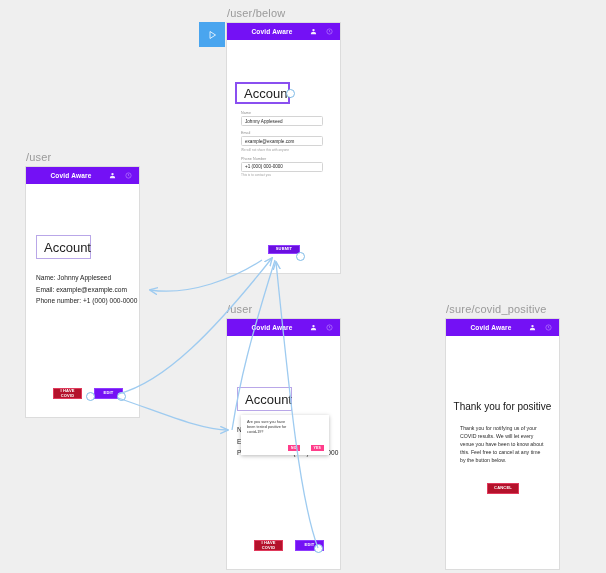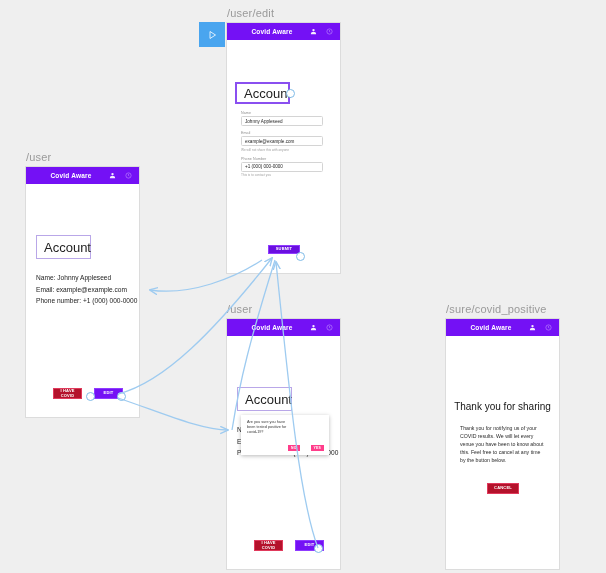--- a/index.html
+++ b/index.html
@@ -123,21 +123,21 @@
       </marker>
     </defs>
     <path d="M262,260 C235,278 190,296 150,290" fill="none" stroke="#9ecbf0" stroke-width="1.3" marker-end="url(#ah)"></path>
     <path d="M118,394 C165,382 215,330 272,258" fill="none" stroke="#9ecbf0" stroke-width="1.3" marker-end="url(#ah)"></path>
     <path d="M118,398 C160,412 200,430 228,430" fill="none" stroke="#9ecbf0" stroke-width="1.3" marker-end="url(#ah)"></path>
     <path d="M232,430 C240,380 250,340 275,260" fill="none" stroke="#9ecbf0" stroke-width="1.3"></path>
     <path d="M318,548 C300,500 290,400 276,262" fill="none" stroke="#9ecbf0" stroke-width="1.3" marker-end="url(#ah)"></path>
   </svg>
 
   <div class="artboard" style="left:226px;top:22px;">
-    <div class="artboard-label">/user/edit</div>
+    <div class="artboard-label">/user/below</div>
     <div class="phone" style="width:113px;height:250px;">
       <div class="appbar">
         <span class="appbar-title">Covid Aware</span>
         <span class="appbar-icons">
           <svg class="ico" width="7" height="7" viewBox="0 0 24 24" fill="#fff">
               <circle cx="12" cy="7" r="4"></circle>
               <path d="M3 21c0-5 4-8 9-8s9 3 9 8z"></path>
             </svg>
           <svg class="ico" width="7" height="7" viewBox="0 0 24 24" fill="none" stroke="#c9a0ff" stroke-width="2">
               <circle cx="12" cy="12" r="9"></circle>
@@ -274,20 +274,20 @@
               <circle cx="12" cy="7" r="4"></circle>
               <path d="M3 21c0-5 4-8 9-8s9 3 9 8z"></path>
             </svg>
           <svg class="ico" width="7" height="7" viewBox="0 0 24 24" fill="none" stroke="#c9a0ff" stroke-width="2">
               <circle cx="12" cy="12" r="9"></circle>
               <path d="M12 7v5l3 2"></path>
             </svg>
         </span>
       </div>
 
-      <div class="ty-title" style="top:82px;">Thank you for sharing</div>
+      <div class="ty-title" style="top:82px;">Thank you for positive</div>
       <div class="ty-body" style="left:14px;top:105px;width:86px;">Thank you for notifying us of your COVID results. We will let every venue you have been to know about this. Feel free to cancel at any time by the button below.</div>
 
       <div class="btn btn-red" style="position:absolute;left:41px;top:164px;width:32px;height:11px;">CANCEL</div>
     </div>
   </div>
 
 </div>
 
 </body></html>

